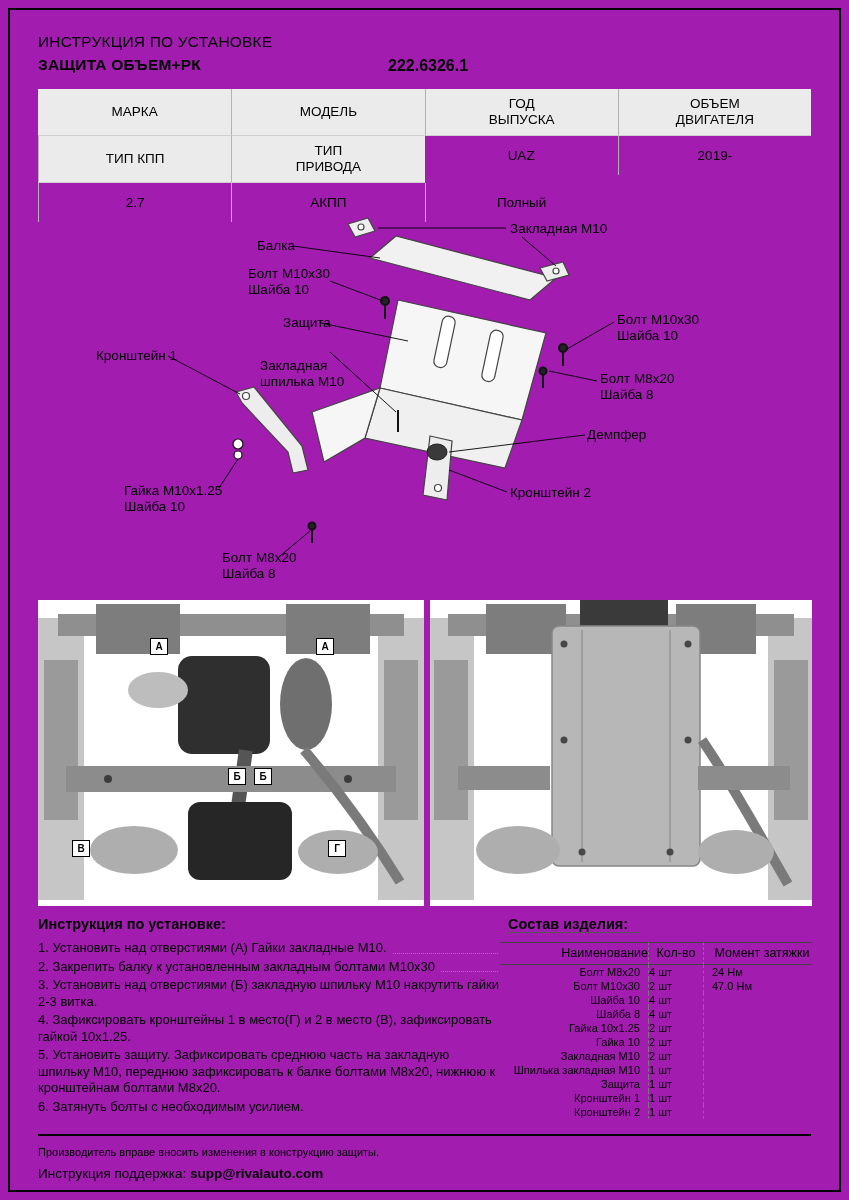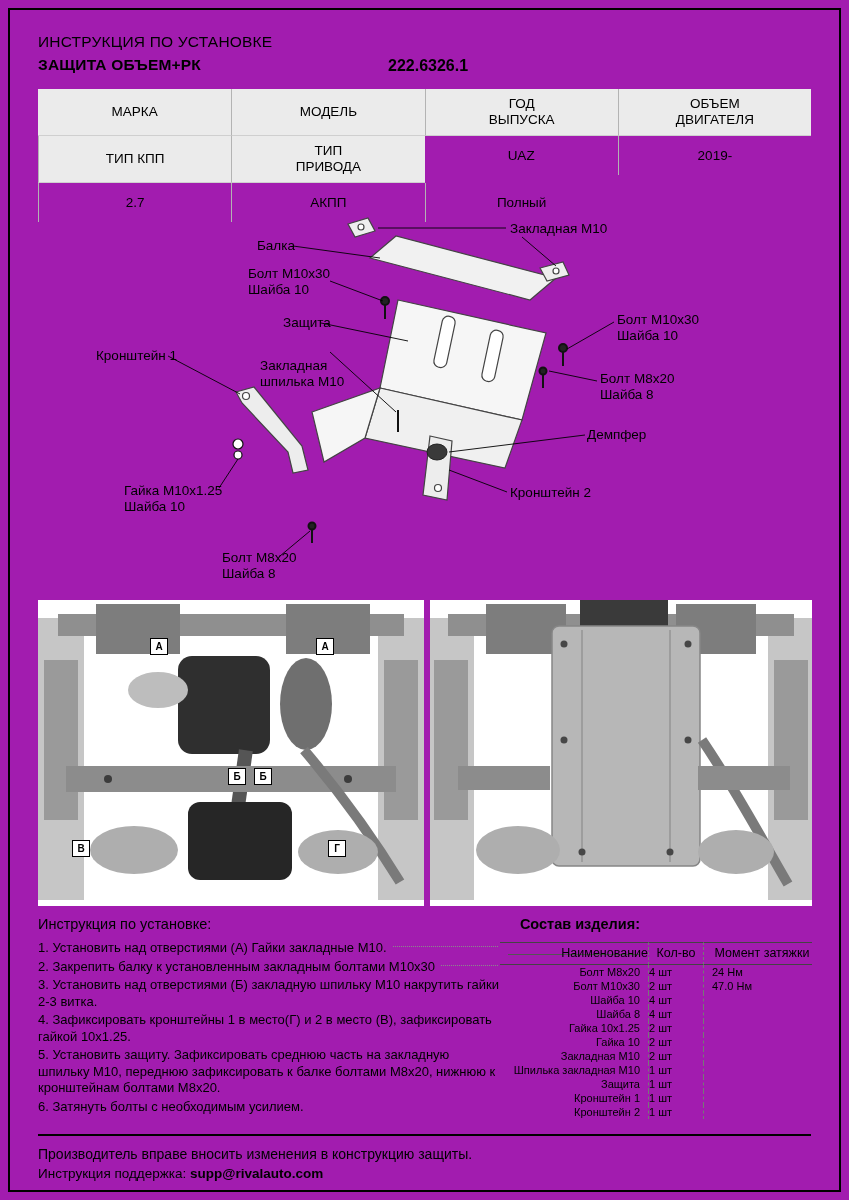--- a/index.html
+++ b/index.html
@@ -53,44 +53,44 @@
     font-size:10px; font-weight:bold; display:flex; align-items:center; justify-content:center;
   }
   .m-a1 { left:112px; top:38px; }
   .m-a2 { left:278px; top:38px; }
   .m-b1 { left:190px; top:168px; }
   .m-b2 { left:216px; top:168px; }
   .m-v  { left:34px;  top:240px; }
   .m-g  { left:290px; top:240px; }
 
   
-  .instr-head { position:absolute; left:38px; top:916px; font-size:14.5px; font-weight:normal; }
+  .instr-head { position:absolute; left:38px; top:916px; font-size:14.5px; font-weight:bold; }
   .steps { position:absolute; left:38px; top:940px; width:462px; font-size:13px; line-height:16.5px; }
-  .step  { display:flex; margin-bottom:2px;align-items:center; }
+  .step  { display:flex; margin-bottom:2px; }
   .step .txt { white-space:normal; }
   .step .leader { flex:1; border-bottom:1px dotted #8a8a8a; margin:0 2px 3px 6px; min-width:10px; }
 
   
   .pl-head { position:absolute; left:508px; top:916px; width:132px; font-size:14.5px; font-weight:bold;
-             padding-bottom:22px; border-bottom:1px solid #555; text-align:right; }
+             padding-bottom:0; border-bottom:1px solid #555; text-align:left; }
   .pl-table { position:absolute; left:500px; top:942px; width:312px; display:grid;
               grid-template-columns:148px 56px 108px; }
   .pl-table > div { box-sizing:border-box; }
   .plh { border-top:1px solid #444; border-bottom:1px solid #444; font-size:12.5px; padding:3px 0 4px; }
   .plh.c1 { text-align:right; }
   .plh.c2 { text-align:center; border-left:1px dashed #777; border-right:1px dashed #777; }
   .plh.c3 { text-align:center; padding-left:8px; }
   .plc { font-size:11px; line-height:14px; }
   .plc.c1 { text-align:right; padding-right:8px; }
   .plc.c2 { text-align:left; border-left:1px dashed #777; border-right:1px dashed #777; }
   .plc.c3 { text-align:left; padding-left:8px; }
 
   
   .rule-bottom { position:absolute; left:38px; top:1134px; width:773px; border-top:2px solid #000; }
-  .footer-1 { position:absolute; left:38px; top:1146px; font-size:14px; }
+  .footer-1 { position:absolute; left:38px; top:1146px; font-size:11px; }
   .footer-2 { position:absolute; left:38px; top:1166px; font-size:13.5px; }
   .footer-2 b { font-weight:bold; }
 </style>
 </head>
 <body>
 
 <div class="page">
   <div class="frame"></div>
 
   <div class="doc-title">ИНСТРУКЦИЯ ПО УСТАНОВКЕ</div>

